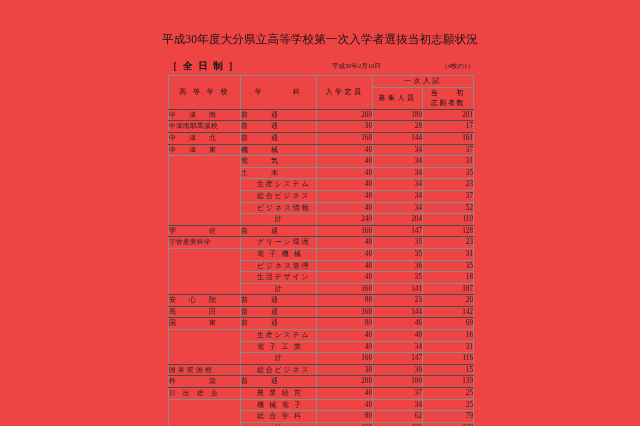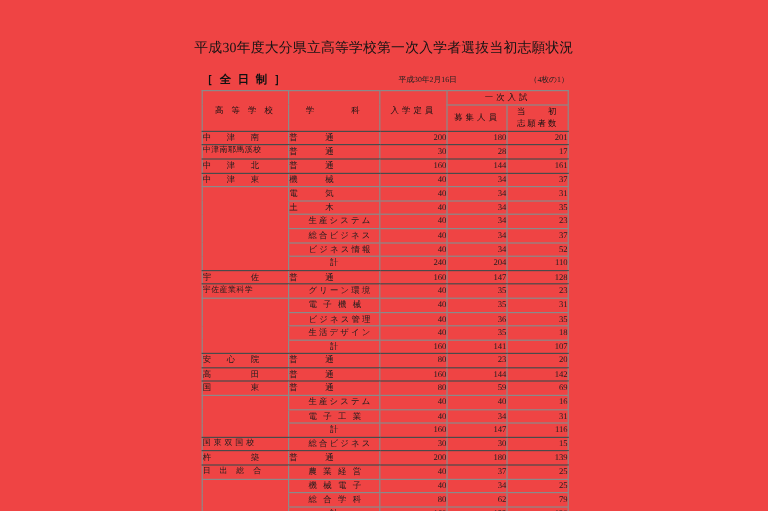--- a/index.html
+++ b/index.html
@@ -306,21 +306,21 @@
           <td class="school">高　　　田</td>
           <td class="dept">普　　通</td>
           <td class="num">160</td>
           <td class="num">144</td>
           <td class="num">142</td>
         </tr>
         <tr>
           <td class="school">国　　　東</td>
           <td class="dept">普　　通</td>
           <td class="num">80</td>
-          <td class="num">59</td>
+          <td class="num">46</td>
           <td class="num">69</td>
         </tr>
         <tr>
           <td class="school" style="border-top: none; border-bottom: none;"></td>
           <td class="dept spaced">生産システム</td>
           <td class="num">40</td>
           <td class="num">40</td>
           <td class="num">16</td>
         </tr>
         <tr>

